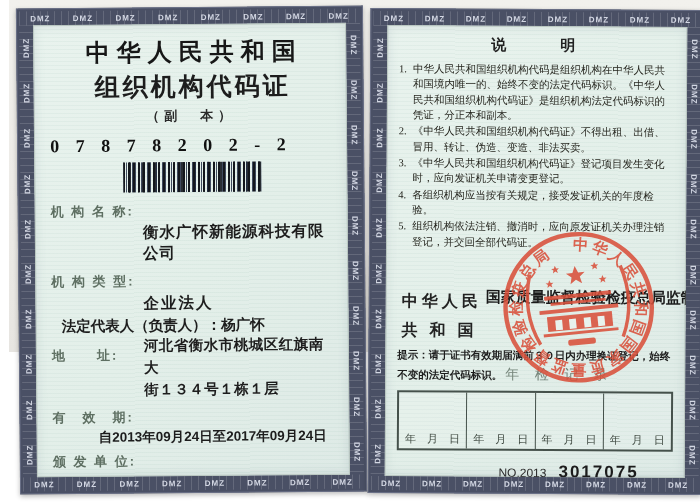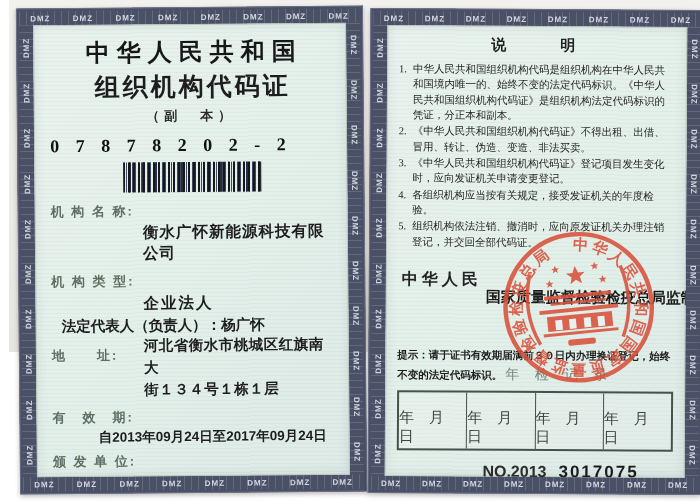--- a/index.html
+++ b/index.html
@@ -66,30 +66,30 @@
   .f-valid .val { margin:2px 0 0 46px; font-size:13.5px; font-weight:bold; white-space:nowrap; }
   .f-issuer { margin-top:6px; }
   
   .paper-right { padding:6px 12px 0 12px; color:#1f1f1f; font-family:"Liberation Serif", serif; }
   .ins-title { text-align:center; font-size:15px; font-weight:bold; letter-spacing:8px; color:#222; margin-top:4px; }
   .ins-list { margin-top:7px; font-size:10.5px; line-height:1.46; color:#26261f; }
   .ins-item { display:flex; margin-bottom:1px; }
   .ins-num { width:14px; flex:none; }
   .ins-text { flex:1; }
   .country-blk { position:relative; margin-top:12px; height:72px; }
-  .country { position:absolute; left:4px; top:4px; font-size:16px; font-weight:bold; letter-spacing:4px; line-height:1.8; color:#222; }
+  .country { position:absolute; left:4px; top:26px; font-size:16px; font-weight:bold; letter-spacing:4px; line-height:1.8; color:#222; }
   .authority { position:absolute; left:88px; top:26px; font-size:15px; font-weight:bold; white-space:nowrap; z-index:2; color:#1a1a1a; }
   .seal { position:absolute; left:102px; top:-34px; width:158px; height:158px; z-index:3; opacity:.88; transform:rotate(-6deg); pointer-events:none; }
   .notice { margin-top:14px; font-family:"Liberation Sans", sans-serif; font-size:10.5px; font-weight:bold; line-height:1.5; color:#1c1c1c; }
   .annual { font-family:"Liberation Serif", serif; font-size:14px; font-weight:normal; color:#75857a; letter-spacing:6px; }
   .check-table { display:flex; margin-top:6px; height:60px; border:2px solid #45514b; background:rgba(255,255,255,.12); }
-  .check-cell { flex:1; border-left:1.5px solid #45514b; display:flex; align-items:flex-end; justify-content:center; padding-bottom:2px; font-size:15px; color:#3d473f; }
+  .check-cell { flex:1; border-left:1.5px solid #45514b; display:flex; align-items:flex-end; justify-content:center; padding-bottom:2px; font-size:11px; color:#3d473f; }
   .check-cell:first-child { border-left:none; }
   .serial { margin-top:11px; display:flex; justify-content:flex-end; align-items:baseline; gap:12px; padding-right:34px; font-family:"Liberation Sans", sans-serif; }
-  .serial-prefix { font-size:16px; font-weight:bold; color:#2b2b2b; }
+  .serial-prefix { font-size:12px; font-weight:normal; color:#2b2b2b; }
   .serial-number { font-size:17px; font-weight:bold; letter-spacing:2px; color:#1c1c1c; }
 </style>
 </head>
 <body>
 
 <div class="scan">
 
   <div class="page page-left">
     <div class="dmz-row">
         <span class="dmz-chip">DMZ</span>
@@ -226,20 +226,21 @@
           </div>
           <div class="ins-item">
             <span class="ins-num">5.</span>
             <span class="ins-text">组织机构依法注销、撤消时，应向原发证机关办理注销登记，并交回全部代码证。</span>
           </div>
         </div>
 
         <div class="country-blk">
           <div class="country">
             <div>中华人民</div>
+            <div>共 和 国</div>
           </div>
           <div class="authority">国家质量监督检验检疫总局监制</div>
 
           <svg class="seal" viewBox="0 0 160 160">
             <defs>
               <path id="sealArc" d="M 80 22 a 58 58 0 1 1 -0.05 0" fill="none"></path>
               <polygon id="star" points="0,-10 2.9,-3.1 9.5,-3.1 4.2,1.2 5.9,8.1 0,4 -5.9,8.1 -4.2,1.2 -9.5,-3.1 -2.9,-3.1"></polygon>
             </defs>
             <circle cx="80" cy="80" r="74" fill="none" stroke="#d9503b" stroke-width="4.5"></circle>
             <text font-size="15.5" font-weight="bold" fill="#d9503b" letter-spacing="2.5" font-family="Liberation Serif, serif">

